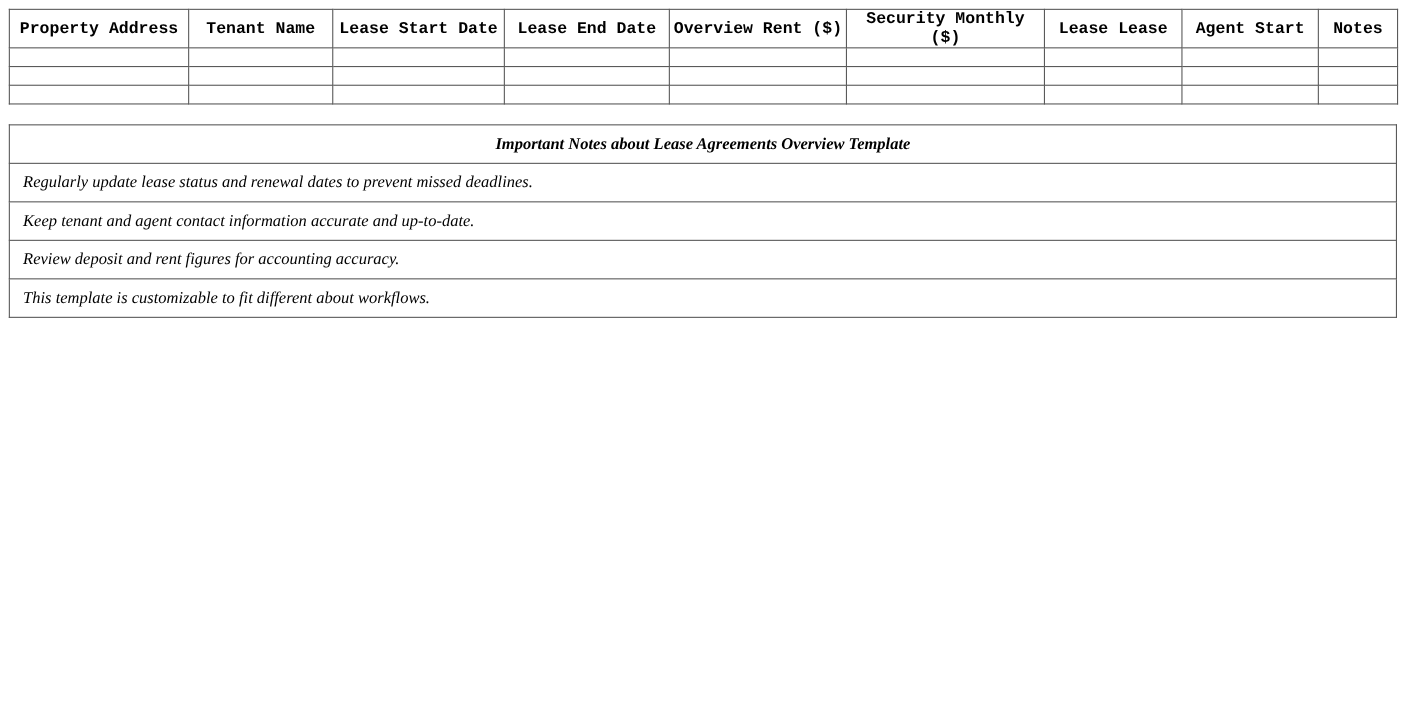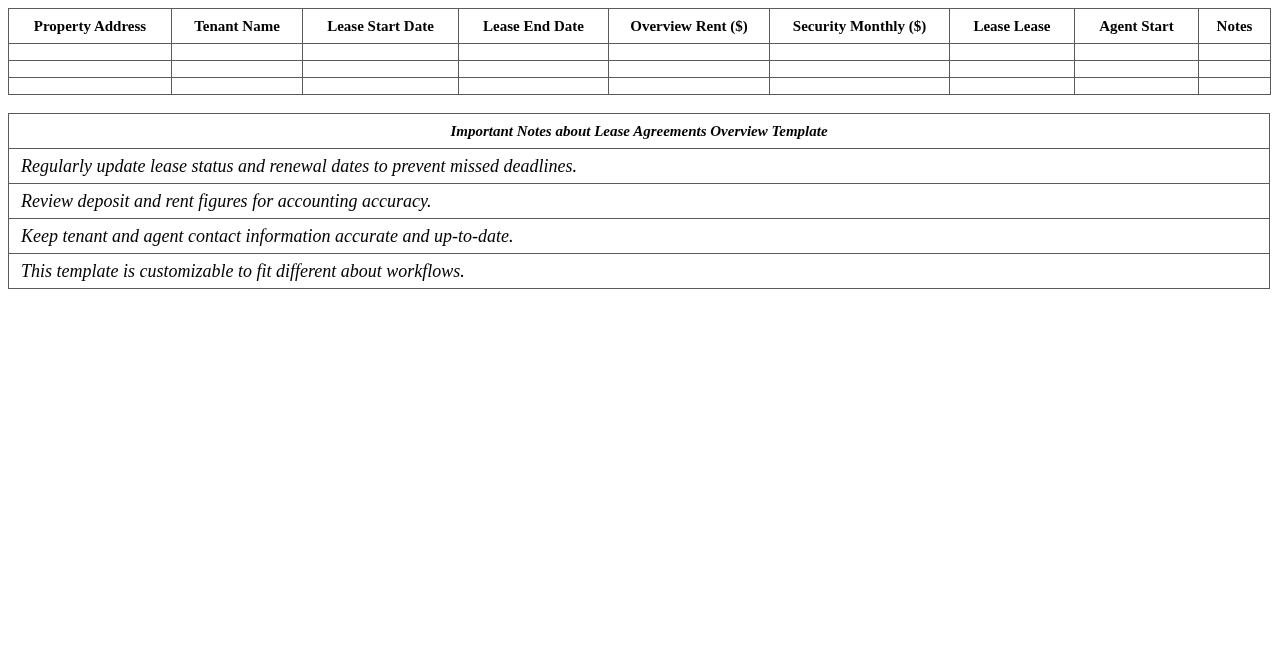--- a/index.html
+++ b/index.html
@@ -1,24 +1,24 @@
 <!DOCTYPE html>
 <html><head>
 <meta charset="utf-8">
 <style>
   html, body { margin: 0; padding: 0; background: #ffffff; }
   body { width: 1278px; height: 650px; position: relative; font-family: "Liberation Serif", serif; color: #000; font-size: 15px; }
   table { border-collapse: collapse; position: absolute; left: 8px; width: 1262px; table-layout: fixed; }
   td, th { border: 1px solid #5a5a5a; padding: 0; }
-  #lease-table { top: 8px; }
+  #lease-table { top: 8px; font-family: Liberation Mono, monospace; }
   #lease-table th { height: 34px; font-weight: bold; font-size: 15px; text-align: center; }
   #lease-table td { height: 16px; }
   #notes-table { top: 113px; font-style: italic; }
   #notes-table th { height: 34px; font-weight: bold; text-align: center; font-size: 15px; }
-  #notes-table td { height: 34px; padding-left: 12px; font-size: 18px; }
+  #notes-table td { height: 34px; padding-left: 12px; font-size: 15px; }
 </style>
 </head>
 <body>
 
 <table id="lease-table">
   <colgroup>
     <col style="width:163px">
       <col style="width:131px">
       <col style="width:156px">
       <col style="width:150px">
@@ -82,22 +82,22 @@
   <thead>
     <tr>
       <th>Important Notes about Lease Agreements Overview Template</th>
     </tr>
   </thead>
   <tbody>
     <tr>
         <td>Regularly update lease status and renewal dates to prevent missed deadlines.</td>
       </tr>
     <tr>
-        <td>Review deposit and rent figures for accounting accuracy.</td>
+        <td>Keep tenant and agent contact information accurate and up-to-date.</td>
       </tr>
     <tr>
-        <td>Keep tenant and agent contact information accurate and up-to-date.</td>
+        <td>Review deposit and rent figures for accounting accuracy.</td>
       </tr>
     <tr>
         <td>This template is customizable to fit different about workflows.</td>
       </tr>
   </tbody>
 </table>
 
 </body></html>

